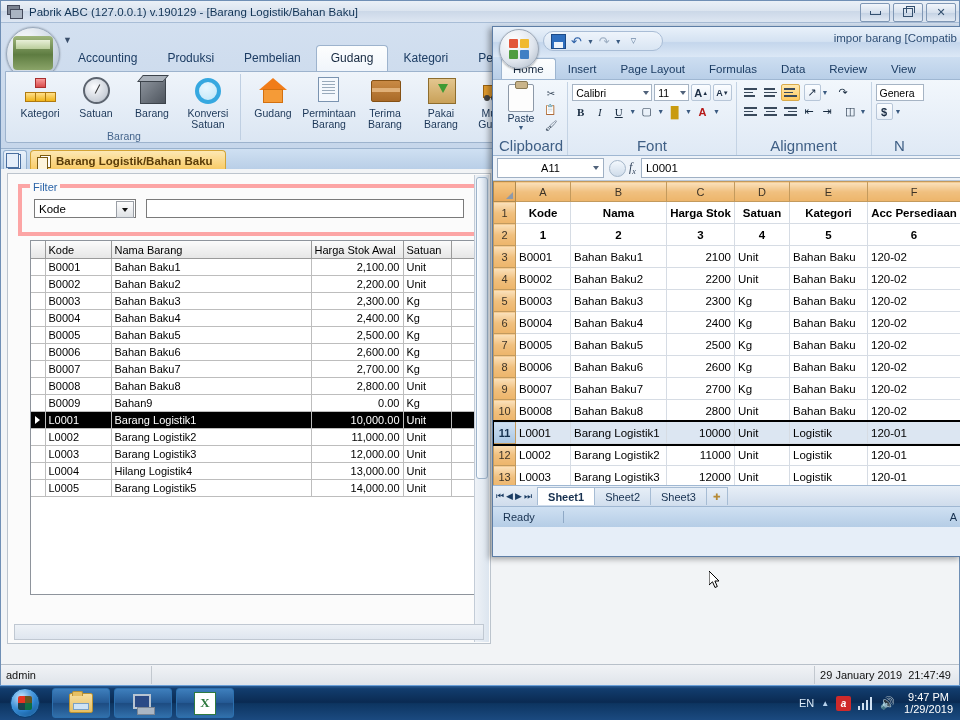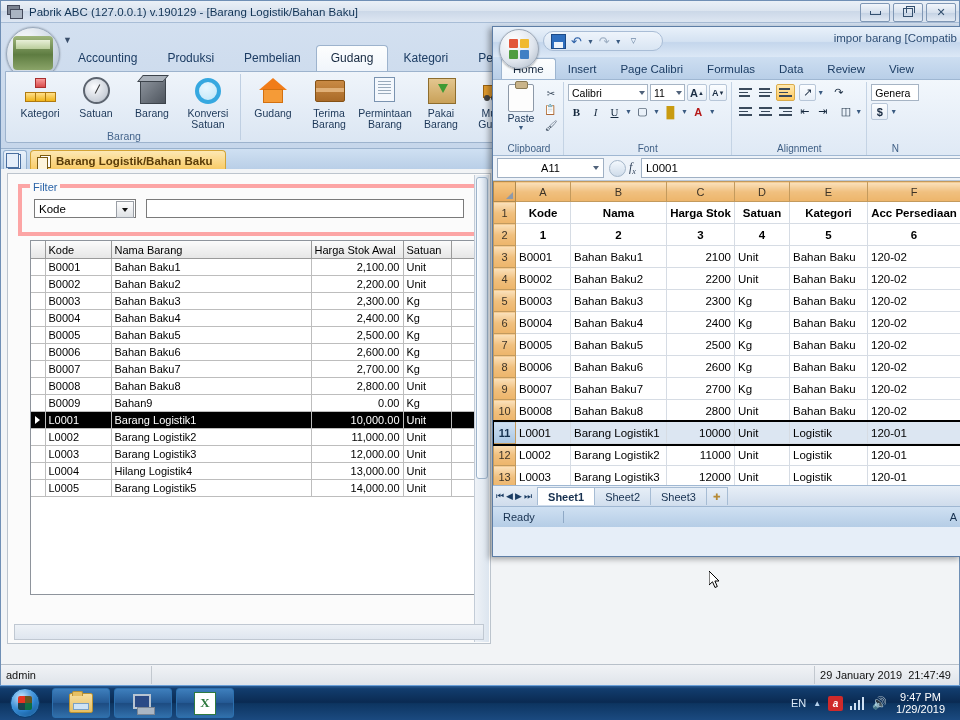--- a/index.html
+++ b/index.html
@@ -233,21 +233,21 @@
   }
   .xl-tab.active{background:linear-gradient(#fdfefe,#f2f7fc);border-color:#9db5d0;color:#15283f;}
   .xl-ribbon{
     height:76px;background:linear-gradient(to bottom,#f2f7fc,#dfe9f5);
     border-bottom:1px solid #9fb7d2;display:flex;padding:2px 0 0 2px;box-sizing:border-box;
   }
   .xg{
     display:flex;flex-direction:column;justify-content:space-between;
     border-right:1px solid #c4d3e4;padding:1px 4px 0 4px;position:relative;min-width:0;
   }
-  .xg-title{text-align:center;font-size:10px;color:#3f5f85;padding-bottom:1px;position:relative;}
+  .xg-title{text-align:center;font-size:15px;color:#3f5f85;padding-bottom:1px;position:relative;}
   .xg-body{display:flex;align-items:flex-start;padding-top:1px;}
   .paste{width:44px;display:flex;flex-direction:column;align-items:center;}
   .paste .clip{width:24px;height:26px;background:#fdfdfd;border:1px solid #8d99a8;position:relative;border-radius:2px;}
   .paste .clip:before{content:"";position:absolute;left:6px;top:-4px;width:11px;height:6px;background:#c9b48a;border:1px solid #8a7a55;border-radius:2px;}
   .paste .t{font-size:10.5px;color:#1b3657;}
   .clipsmall{display:flex;flex-direction:column;gap:2px;padding-top:2px;}
   .csi{width:16px;height:14px;display:flex;align-items:center;justify-content:center;font-size:10px;color:#3a4a5c;}
   .fontrow{display:flex;align-items:center;gap:2px;margin-bottom:2px;}
   .fontname{
     width:80px;height:17px;background:#fff;border:1px solid #a6b4c4;font-size:10.5px;
@@ -360,21 +360,21 @@
     display:flex;align-items:center;justify-content:center;
   }
   .ic-folder{width:22px;height:18px;background:linear-gradient(#f6dea0,#e7c063);border:1px solid #b89235;border-radius:2px;position:relative;}
   .ic-folder:before{content:"";position:absolute;left:2px;top:-3px;width:9px;height:4px;background:#e7c063;border:1px solid #b89235;border-bottom:none;border-radius:2px 2px 0 0;}
   .ic-folder:after{content:"";position:absolute;left:3px;bottom:2px;right:3px;height:5px;background:#cfe3f5;border:1px solid #7aa0c4;}
   .ic-pc{width:22px;height:19px;position:relative;}
   .ic-pc .mon{position:absolute;left:1px;top:0;width:14px;height:11px;background:#2b4a86;border:2px solid #b8c4d2;}
   .ic-pc .base{position:absolute;left:5px;top:13px;width:16px;height:6px;background:#aab6c4;border:1px solid #7b8694;}
   .ic-xl{width:20px;height:21px;background:#fff;border:1px solid #2f7a3f;position:relative;}
   .ic-xl:after{content:"X";position:absolute;left:0;top:0;right:0;bottom:0;display:flex;align-items:center;justify-content:center;color:#2f7a3f;font-weight:bold;font-size:13px;font-family:"Liberation Serif",serif;}
-  .tray{margin-left:auto;display:flex;align-items:center;gap:7px;padding-right:15px;color:#dbeaf8;font-size:11px;}
+  .tray{margin-left:auto;display:flex;align-items:center;gap:7px;padding-right:7px;color:#dbeaf8;font-size:11px;}
   .tray .lang{font-size:11px;}
   .tray .up{font-size:8px;color:#b7d2ec;}
   .tray .shield{width:15px;height:15px;background:#cf2a2a;border-radius:2px;color:#fff;font-size:10px;display:flex;align-items:center;justify-content:center;font-style:italic;font-weight:bold;}
   .tray .net{width:15px;height:13px;position:relative;}
   .tray .net i{position:absolute;bottom:0;width:2px;background:#cfe0f2;display:block;}
   .tray .spk{font-size:12px;color:#dbeaf8;}
   .clockbox{text-align:center;line-height:12px;color:#fff;font-size:11px;padding-left:2px;}
 </style>
 </head>
 <body>
@@ -458,29 +458,29 @@
             <div class="ico">
                 <div class="ic-home">
                   <span class="rf"></span>
                   <span class="bd"></span>
                 </div>
               </div>
             <div class="lbl">Gudang</div>
           </div>
           <div class="ritem">
             <div class="ico">
+                <div class="ic-doc"></div>
+              </div>
+            <div class="lbl">Permintaan Barang</div>
+          </div>
+          <div class="ritem">
+            <div class="ico">
                 <div class="ic-box"></div>
               </div>
             <div class="lbl">Terima Barang</div>
-          </div>
-          <div class="ritem">
-            <div class="ico">
-                <div class="ic-doc"></div>
-              </div>
-            <div class="lbl">Permintaan Barang</div>
           </div>
           <div class="ritem">
             <div class="ico">
                 <div class="ic-boxg"></div>
               </div>
             <div class="lbl">Pakai Barang</div>
           </div>
           <div class="ritem">
             <div class="ico">
                 <div class="ic-fork">
@@ -707,21 +707,21 @@
       <span class="redo-ic">↷</span>
       <span class="tiny-arrow">▼</span>
       <span class="tiny-arrow" style="margin-left:4px">▽</span>
     </div>
     <div class="xl-title">impor barang [Compatib</div>
   </div>
 
   <div class="xl-tabs">
     <div class="xl-tab active">Home</div>
     <div class="xl-tab">Insert</div>
-    <div class="xl-tab">Page Calibri</div>
+    <div class="xl-tab">Page Layout</div>
     <div class="xl-tab">Formulas</div>
     <div class="xl-tab">Data</div>
     <div class="xl-tab">Review</div>
     <div class="xl-tab">View</div>
   </div>
 
   <div class="xl-ribbon">
 
     <div class="xg">
       <div class="xg-body">

